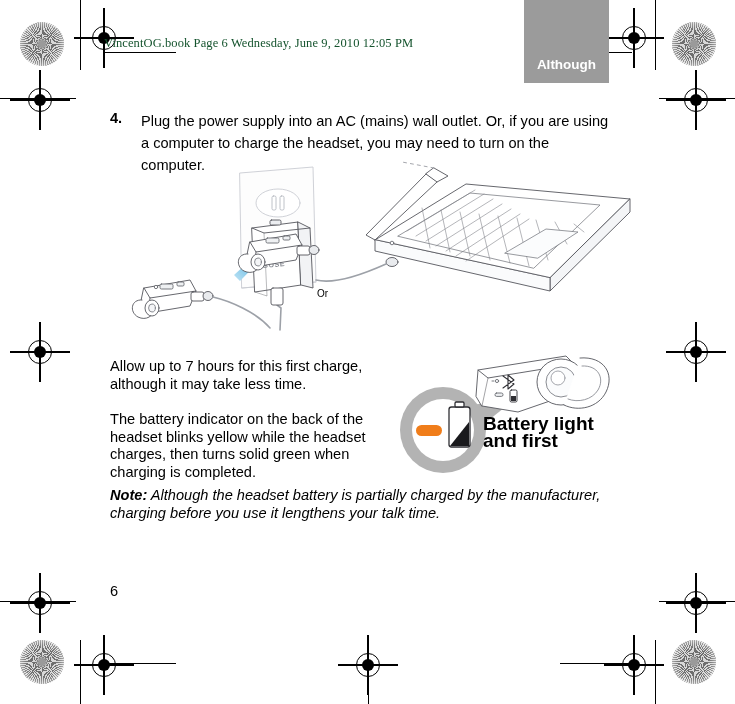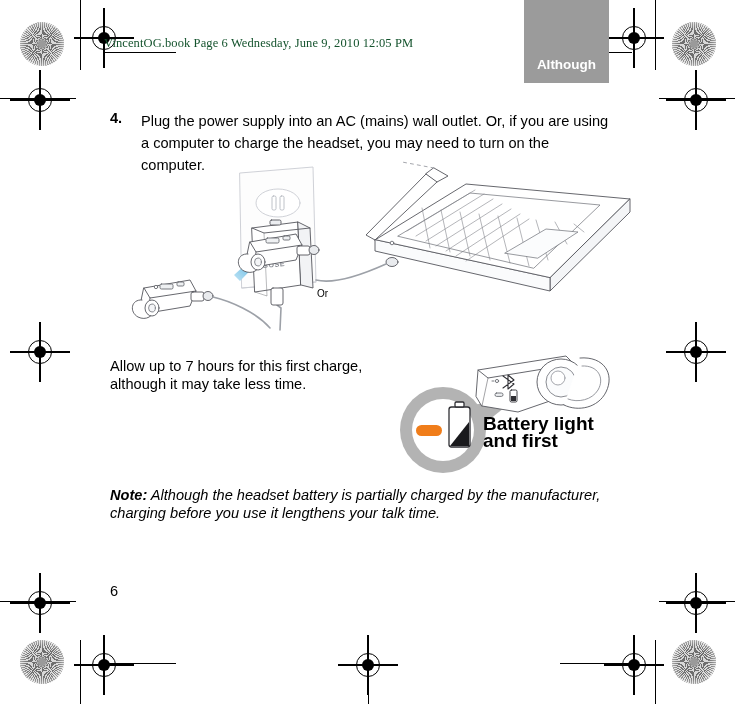--- a/index.html
+++ b/index.html
@@ -281,20 +281,21 @@
         <ellipse cx="128" cy="102" rx="3.4" ry="4" fill="#f4f5f7" stroke="#7d7f86"></ellipse>
         <rect x="167" y="86" width="13" height="9" rx="2" fill="#fff" stroke="#55565c"></rect>
         <ellipse cx="184" cy="90" rx="5" ry="4.5" fill="#e9ebee" stroke="#55565c"></ellipse>
       </g>
     </svg>
   </div>
 
   <div class="or-label">Or</div>
 
   <div class="para p1">Allow up to 7 hours for this first charge, although it may take less time.</div>
+  <div class="para p2">The battery indicator on the back of the headset blinks yellow while the headset charges, then turns solid green when charging is completed.</div>
 
   <div class="art" style="left:398px;top:352px;width:225px;height:125px;">
     <svg width="225" height="125" viewBox="0 0 225 125" fill="none" stroke="#3b3b44" stroke-width="0.9" stroke-linejoin="round" stroke-linecap="round">
 
       <g>
         <path d="M120 45 L68 86 L35 60 Z" fill="#b3b3b3" stroke="none"></path>
         <circle cx="45" cy="78" r="43" fill="#b3b3b3" stroke="none"></circle>
         <circle cx="45" cy="78" r="31" fill="#ffffff" stroke="none"></circle>
 
         <rect x="18" y="73" width="26" height="11" rx="5.5" fill="#f07d1a" stroke="none"></rect>

